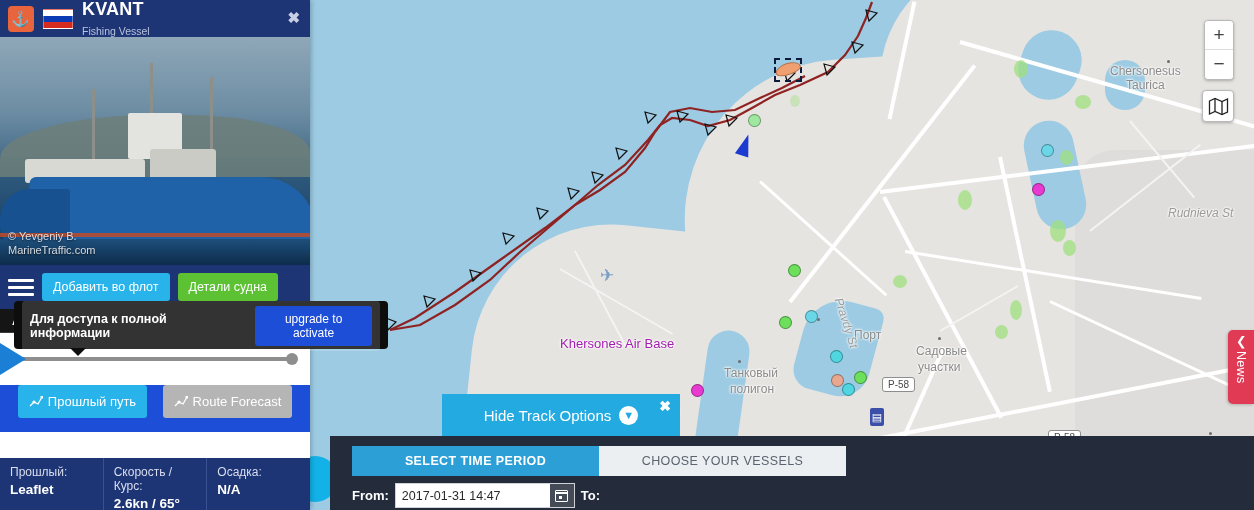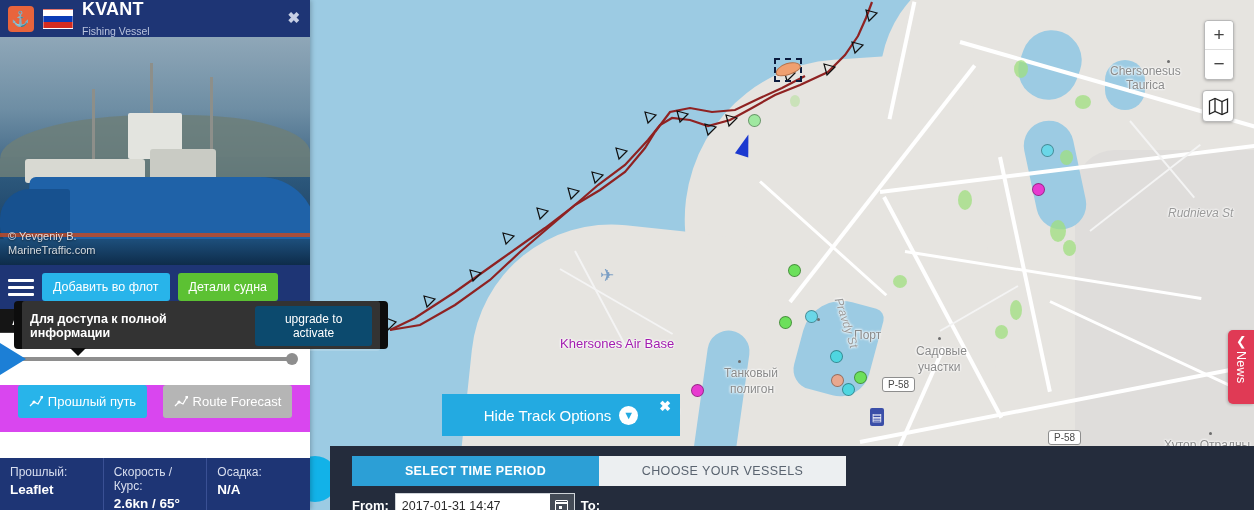--- a/index.html
+++ b/index.html
@@ -226,42 +226,42 @@
     position: absolute; left: 14px; top: 301px; width: 374px; height: 48px;
     background: #0d0d0d; border-radius: 4px; z-index: 60;
     display: flex; align-items: flex-start; padding: 0 8px;
   }
   .tooltip .tt-inner {
     background: rgba(255,255,255,.16); border-radius: 3px;
     display: flex; align-items: center; gap: 12px; padding: 5px 8px; width: 100%;
   }
   .tooltip .tt-text { color: #fff; font-size: 12.5px; font-weight: bold; }
   .tooltip .tt-btn {
-    background: #0c4a6e; color: #fff; font-size: 12px; border: none; border-radius: 3px;
+    background: #1d4ed8; color: #fff; font-size: 12px; border: none; border-radius: 3px;
     padding: 6px 9px; cursor: pointer; font-family: inherit; margin-left: auto;
   }
   .tt-arrow {
     position: absolute; left: 56px; bottom: -7px; width: 0; height: 0;
     border-left: 8px solid transparent; border-right: 8px solid transparent;
     border-top: 8px solid #0d0d0d;
   }
 
   .slider-wrap { height: 52px; display: flex; align-items: center; padding: 0 18px; background: #fff; }
   .slider-track { position: relative; flex: 1; height: 4px; background: #8e8e8e; border-radius: 2px; }
   .slider-start {
     position: absolute; left: -18px; top: -14px; width: 0; height: 0;
     border-top: 16px solid transparent; border-bottom: 16px solid transparent;
     border-left: 26px solid #1c7fd6; cursor: pointer;
   }
   .slider-knob {
     position: absolute; right: -6px; top: -4px; width: 12px; height: 12px;
     background: #8e8e8e; border-radius: 50%; cursor: pointer;
   }
 
-  .route-btns { display: flex; gap: 16px; padding: 0 18px 14px 18px; background: #d946ef; }
+  .route-btns { display: flex; gap: 16px; padding: 0 18px 14px 18px; background: #1d4ed8; }
   .rbtn {
     flex: 1; border: none; border-radius: 3px; color: #fff; font-size: 13px;
     padding: 9px 6px; cursor: pointer; font-family: inherit;
     display: flex; align-items: center; justify-content: center; gap: 5px;
   }
   .rbtn-active { background: #28b4ea; }
   .rbtn-dim { background: #b5b5b5; }
 
   .statusbar {
     position: absolute; left: 0; bottom: 0; width: 310px; height: 52px;
@@ -286,21 +286,21 @@
   .hide-track .cap { display: flex; align-items: center; gap: 8px; }
   .chev-circle {
     width: 19px; height: 19px; border-radius: 50%; background: #fff; color: #23aae1;
     font-size: 11px; display: flex; align-items: center; justify-content: center;
   }
   .ht-close {
     position: absolute; right: 9px; top: 4px; color: #fff; font-size: 14px; font-weight: bold; cursor: pointer;
   }
 
   .track-panel {
-    position: absolute; left: 330px; bottom: 0; right: 0; height: 64px;
+    position: absolute; left: 330px; bottom: 0; right: 0; height: 74px;
     background: #242c3c; z-index: 34; padding: 10px 22px 0 22px;
   }
   .tabs { display: flex; width: 494px; }
   .tab {
     flex: 1; text-align: center; font-size: 12.5px; font-weight: bold;
     padding: 8px 4px; cursor: pointer; letter-spacing: .4px;
   }
   .tab-active { background: #2c9fd6; color: #fff; }
   .tab-idle { background: #eceff1; color: #5a6470; font-weight: normal; }
 

